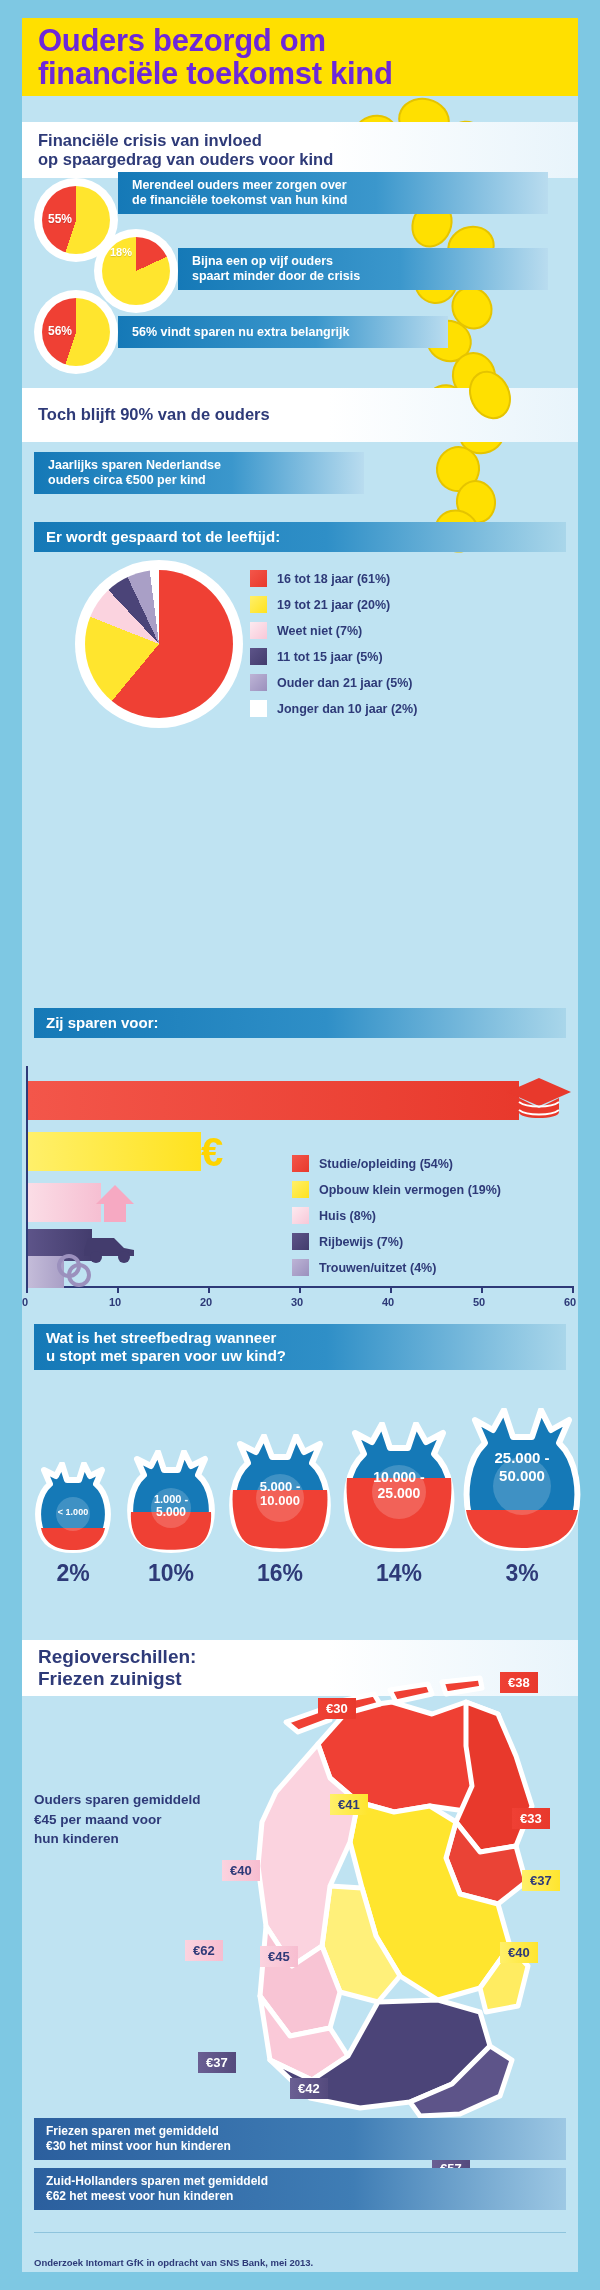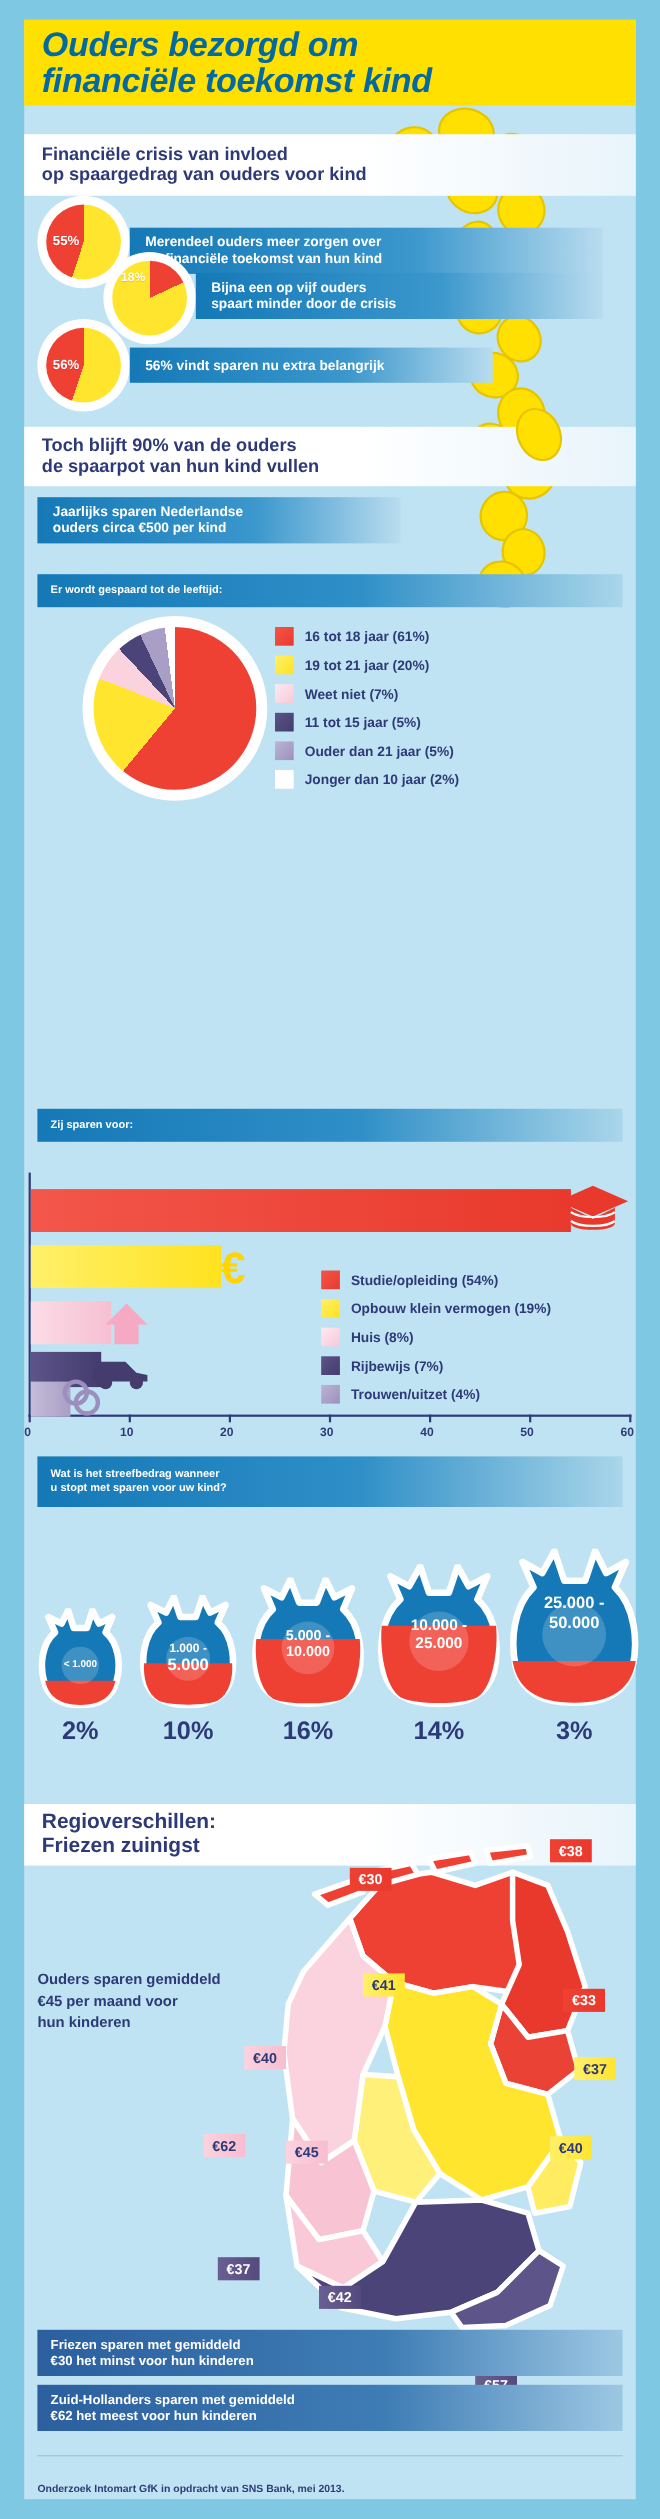--- a/index.html
+++ b/index.html
@@ -12,39 +12,38 @@
   .page { position:relative; width:600px; height:2290px; background:#7ec8e3; }
   .frame { position:absolute; left:22px; top:18px; width:556px; height:2254px; background:#bfe3f2; }
 
   
   .title-band {
     position:absolute; left:22px; top:18px; width:556px; height:78px;
     background:#ffe000; display:flex; flex-direction:column;
     justify-content:center; padding-left:16px;
   }
   .title-band .l {
-    font-size:31px; font-weight:bold; color:#0369a1; line-height:1.07;
+    font-size:31px; font-weight:bold; color:#6d28d9; line-height:1.07;
     letter-spacing:-0.3px;
-    font-style:italic;
   }
 
   
   .sec-head-white {
     position:absolute; left:22px; width:556px;
     background:linear-gradient(to right,#ffffff 0%,#ffffff 55%,#e8f4fb 100%);
     display:flex; flex-direction:column; justify-content:center; padding-left:16px;
   }
   .sec-head-white .l { font-size:16.5px; font-weight:bold; color:#2e3a78; line-height:1.18; }
 
   .sec-head-blue {
     position:absolute; left:34px; width:532px;
     background:linear-gradient(to right,#1579b7 0%,#2f8fc7 55%,#a9d6ea 100%);
     display:flex; flex-direction:column; justify-content:center; padding-left:12px;
   }
-  .sec-head-blue .l { font-size:10px; font-weight:bold; color:#ffffff; line-height:1.2; }
+  .sec-head-blue .l { font-size:15px; font-weight:bold; color:#ffffff; line-height:1.2; }
 
   
   .coin { position:absolute; background:#ffe000; border:2px solid #e5c400; border-radius:50%; }
 
   
   .pie-wrap { position:absolute; border-radius:50%; background:#fff; }
   .pie { position:absolute; border-radius:50%; }
   .pie-lbl {
     position:absolute; color:#fff; font-weight:bold; text-shadow:0 1px 1px rgba(0,0,0,.15);
   }
@@ -135,21 +134,21 @@
   <div class="sec-head-white" style="top:122px;height:56px;">
     <div class="l">Financiële crisis van invloed</div>
     <div class="l">op spaargedrag van ouders voor kind</div>
   </div>
 
   <div class="pie-wrap" style="left:38px;top:182px;width:76px;height:76px;box-shadow:0 0 0 4px #fff;">
     <div class="pie" style="left:4px;top:4px;width:68px;height:68px;
       background:conic-gradient(#ffe52e 0deg 198deg,#ef4034 198deg 360deg);"></div>
     <div class="pie-lbl" style="left:10px;top:30px;font-size:12px;">55%</div>
   </div>
-  <div class="bar-label" style="left:118px;top:207px;width:430px;height:42px;">
+  <div class="bar-label" style="left:118px;top:172px;width:430px;height:42px;">
     <div class="l">Merendeel ouders meer zorgen over</div>
     <div class="l">de financiële toekomst van hun kind</div>
   </div>
 
   <div class="pie-wrap" style="left:98px;top:233px;width:76px;height:76px;box-shadow:0 0 0 4px #fff;">
     <div class="pie" style="left:4px;top:4px;width:68px;height:68px;
       background:conic-gradient(#ef4034 0deg 65deg,#ffe52e 65deg 360deg);"></div>
     <div class="pie-lbl" style="left:12px;top:13px;font-size:11px;">18%</div>
   </div>
   <div class="bar-label" style="left:178px;top:248px;width:370px;height:42px;">
@@ -161,21 +160,20 @@
     <div class="pie" style="left:4px;top:4px;width:68px;height:68px;
       background:conic-gradient(#ffe52e 0deg 198deg,#ef4034 198deg 360deg);"></div>
     <div class="pie-lbl" style="left:10px;top:30px;font-size:12px;">56%</div>
   </div>
   <div class="bar-label" style="left:118px;top:316px;width:330px;height:32px;">
     <div class="l">56% vindt sparen nu extra belangrijk</div>
   </div>
 
   <div class="sec-head-white" style="top:388px;height:54px;">
     <div class="l">Toch blijft 90% van de ouders</div>
-    <div class="l">de spaarpot van hun kind vullen</div>
   </div>
 
   <div style="position:absolute;left:470px;top:370px;">
     <div class="coin" style="left:0;top:0;width:40px;height:50px;transform:rotate(-25deg);"></div>
   </div>
 
   <div class="bar-label" style="left:34px;top:452px;width:330px;height:42px;justify-content:center;">
     <div class="l">Jaarlijks sparen Nederlandse</div>
     <div class="l">ouders circa €500 per kind</div>
   </div>
@@ -330,21 +328,21 @@
   <div class="bag" style="left:126px;top:1450px;width:90px;height:104px;">
     <svg viewBox="0 0 90 104" width="90" height="104">
       <g stroke="#ffffff" stroke-width="6" stroke-linejoin="round">
         <path fill="#1579b7" d="M32 2 L38 20 L52 20 L58 2 L65 16 L79 9 L72 25 C86 37 88 60 84 76
           C80 92 68 100 45 100 C22 100 10 92 6 76 C2 60 4 37 18 25 L11 9 L25 16 Z"></path>
       </g>
       <path fill="#ef4034" d="M5 62 C4 76 8 90 18 96 C27 101 63 101 72 96 C82 90 86 76 85 62 Z"></path>
       <circle fill="#ffffff" opacity="0.18" cx="45" cy="58" r="20"></circle>
     </svg>
     <div class="bag-txt" style="top:44px;font-size:11px;">1.000 -</div>
-    <div class="bag-txt" style="top:56px;font-size:15px;">5.000</div>
+    <div class="bag-txt" style="top:56px;font-size:12px;">5.000</div>
   </div>
   <div class="bag-pct" style="left:126px;top:1560px;width:90px;">10%</div>
 
   <div class="bag" style="left:228px;top:1434px;width:104px;height:120px;">
     <svg viewBox="0 0 104 120" width="104" height="120">
       <g stroke="#ffffff" stroke-width="6" stroke-linejoin="round">
         <path fill="#1579b7" d="M36 2 L44 23 L60 23 L68 2 L76 18 L92 10 L84 29 C100 43 102 70 98 88
           C93 106 79 115 52 115 C25 115 11 106 6 88 C2 70 4 43 20 29 L12 10 L28 18 Z"></path>
       </g>
       <path fill="#ef4034" d="M5 56 C3 74 7 102 20 110 C31 116 73 116 84 110 C97 102 101 74 99 56 Z"></path>

